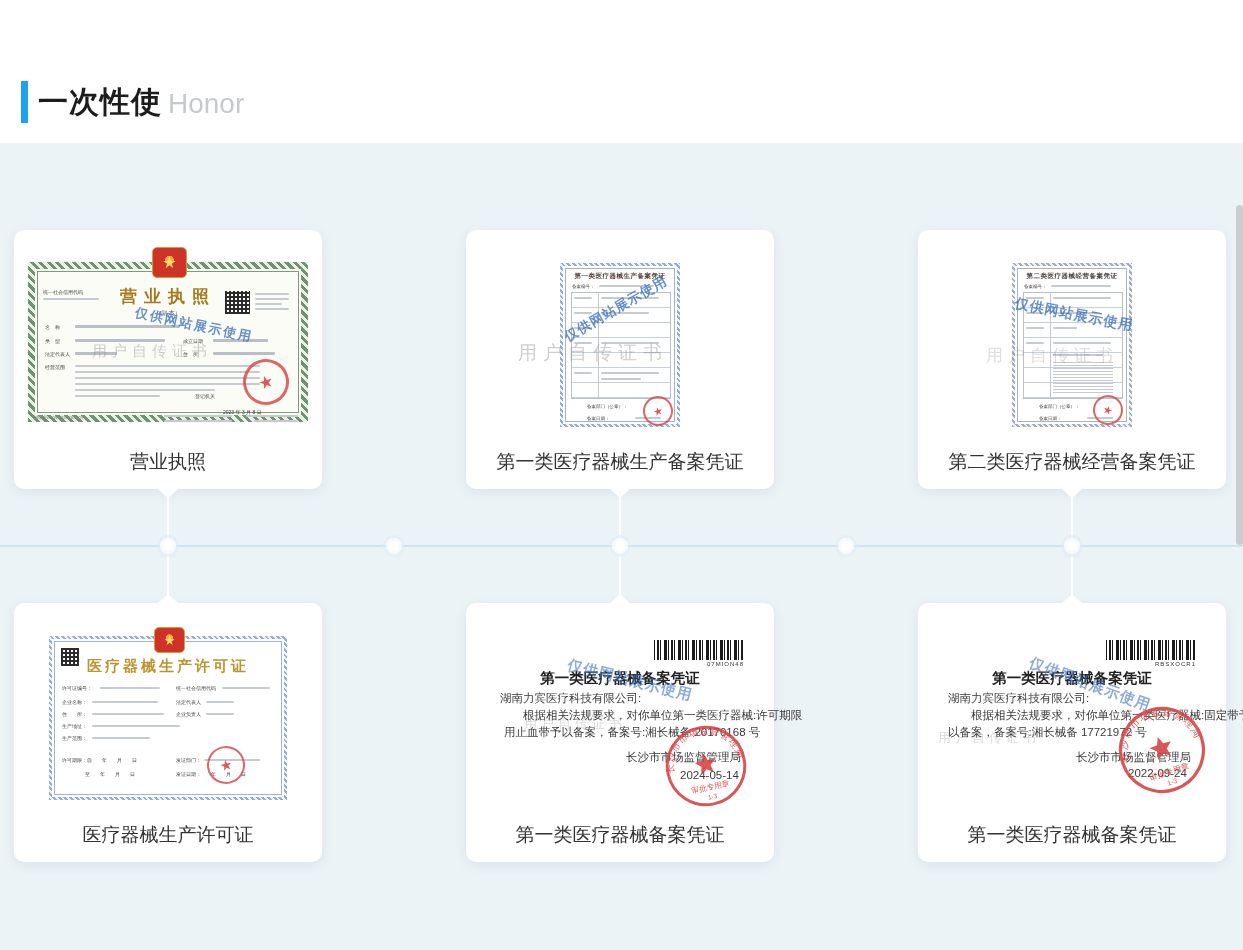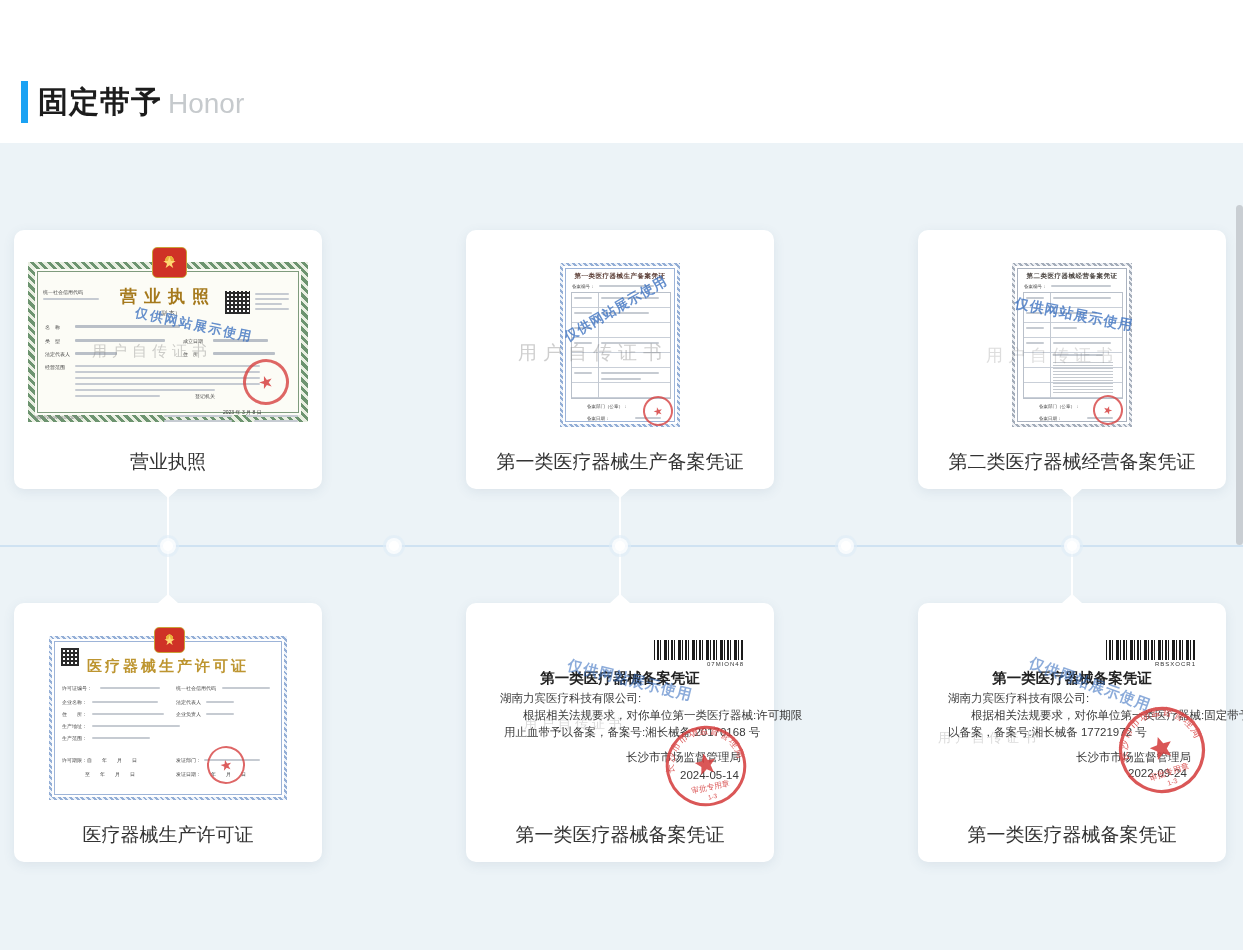--- a/index.html
+++ b/index.html
@@ -59,21 +59,21 @@
       #1a1a1a 10px 13px,#fff 13px 14px);}
   .doc-txt{position:absolute;font-size:11.5px;color:#3a3a3a;white-space:nowrap;}
   .stamp-svg{position:absolute;opacity:.88;z-index:6;}
 </style>
 </head>
 <body>
 
 <div id="page">
 
   <div class="abs" id="hdr-bar"></div>
-  <div class="abs" id="hdr-title">固定带予</div>
+  <div class="abs" id="hdr-title">一次性使</div>
   <div class="abs" id="hdr-sub">Honor</div>
 
   <div class="abs" id="section"></div>
 
   <div class="abs" id="hline"></div>
   <div class="abs vline" style="left:167px;"></div>
   <div class="abs vline" style="left:619px;"></div>
   <div class="abs vline" style="left:1071px;"></div>
   <div class="abs tri-down" style="left:158px;"></div>
   <div class="abs tri-down" style="left:610px;"></div>

